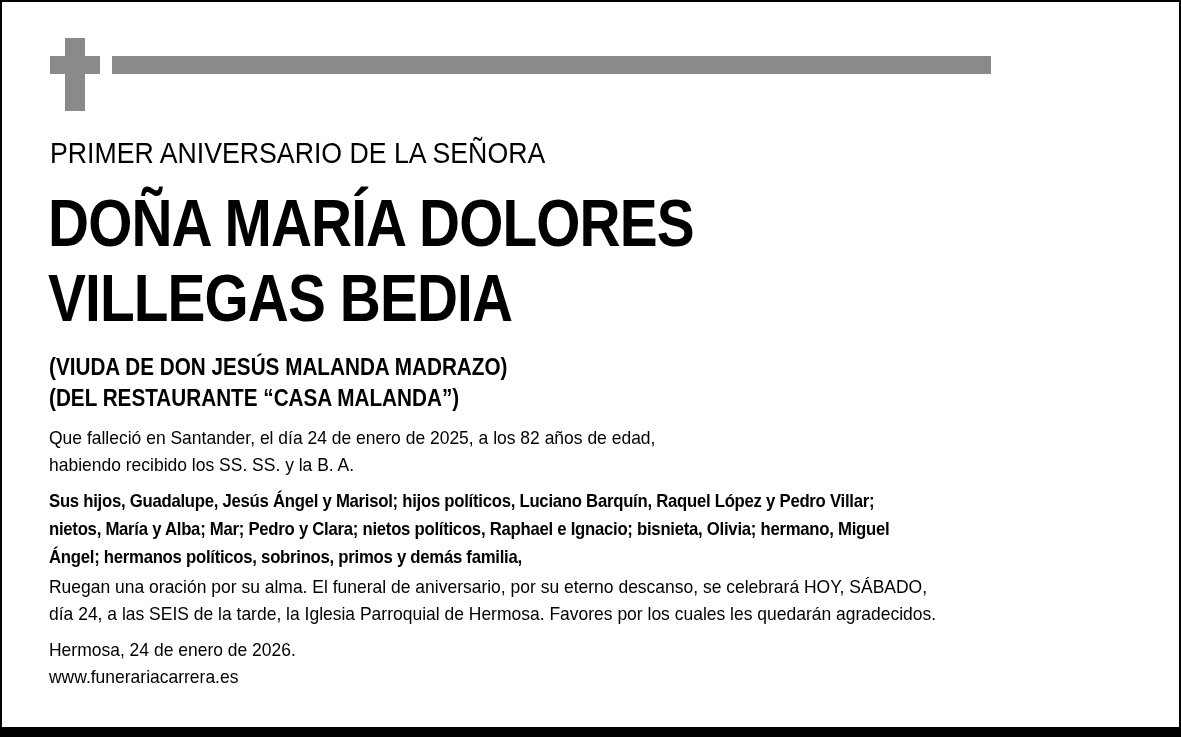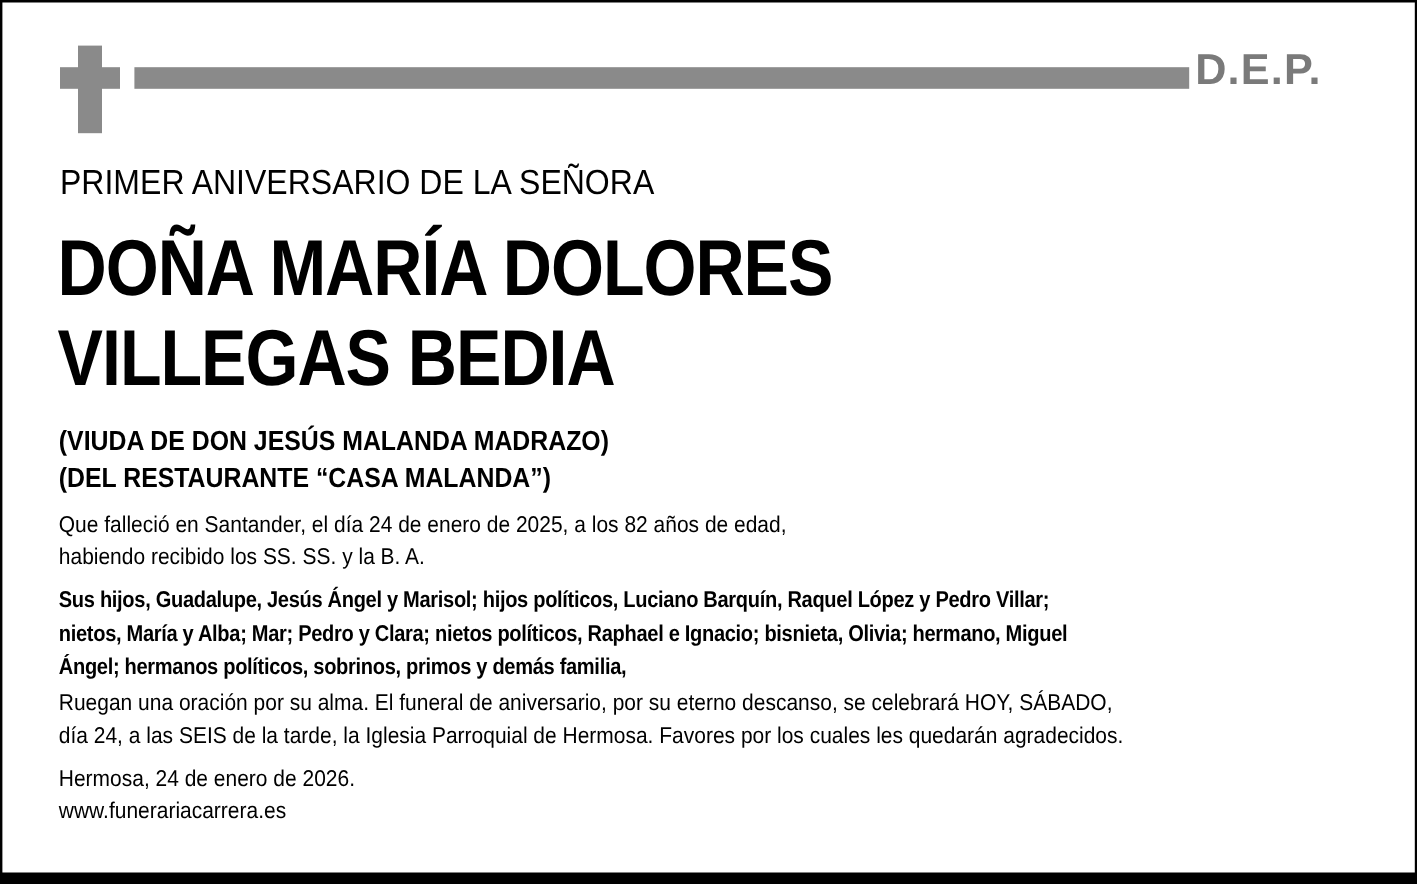--- a/index.html
+++ b/index.html
@@ -34,21 +34,20 @@
     .d1 { top: 636px; }
     .d2 { top: 663px; }
   </style>
 </head>
 <body>
 
 <div class="frame">
   <div class="cross-v"></div>
   <div class="cross-h"></div>
   <div class="bar"></div>
-  <div class="dep">D.E.P.</div>
 
   <div class="subtitle">PRIMER ANIVERSARIO DE LA SEÑORA</div>
   <div class="name name1">DOÑA MARÍA DOLORES</div>
   <div class="name name2">VILLEGAS BEDIA</div>
 
   <div class="paren paren1">(VIUDA DE DON JESÚS MALANDA MADRAZO)</div>
   <div class="paren paren2">(DEL RESTAURANTE “CASA MALANDA”)</div>
 
   <div class="body-text t1">Que falleció en Santander, el día 24 de enero de 2025, a los 82 años de edad,</div>
   <div class="body-text t2">habiendo recibido los SS. SS. y la B. A.</div>

